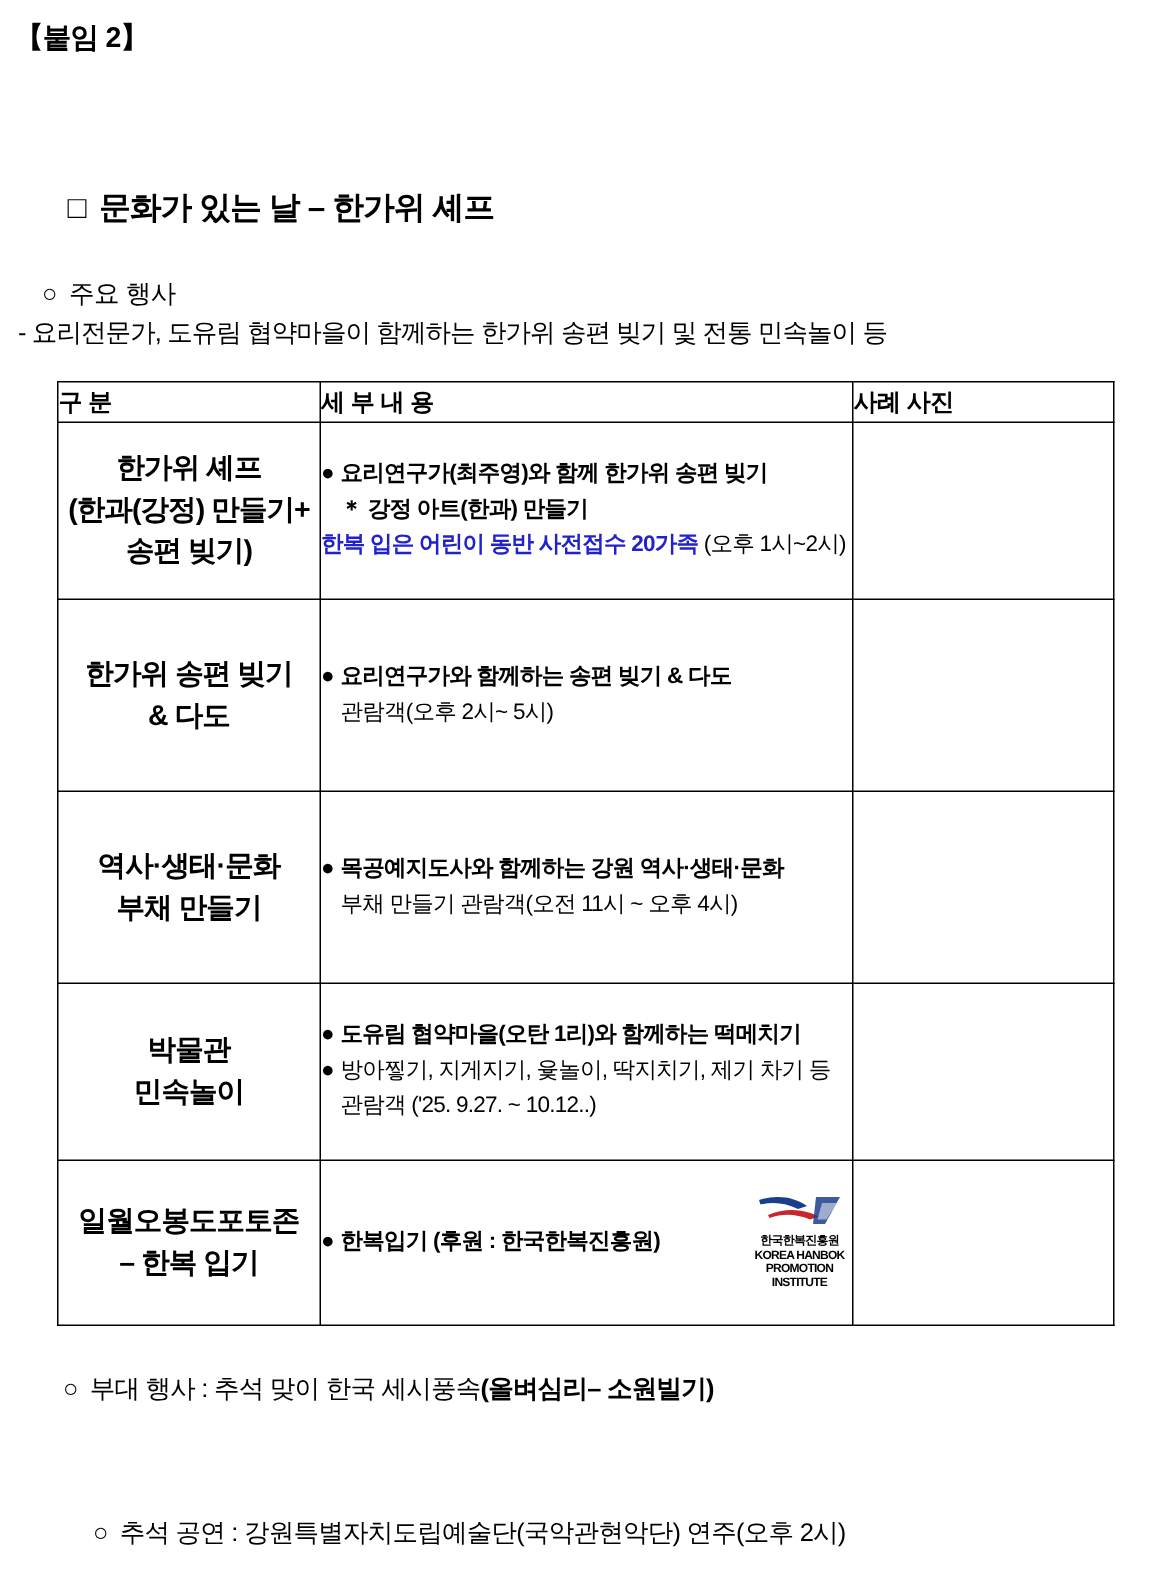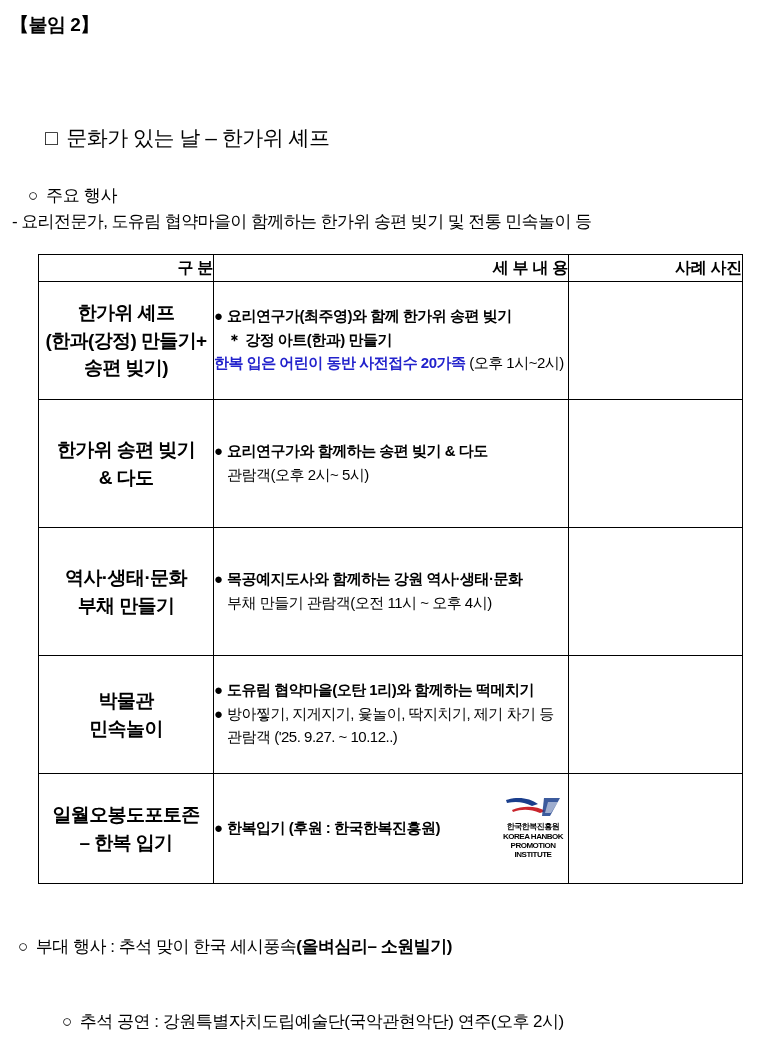--- a/index.html
+++ b/index.html
@@ -38,21 +38,21 @@
     text-align: center;
     font-size: 26px;
     font-weight: bold;
     letter-spacing: -1px;
   }
   .heading-1 {
     position: absolute;
     left: 10px;
     top: 124px;
     font-size: 21px;
-    font-weight: normal;
+    font-weight: bold;
     letter-spacing: -0.5px;
     padding-left: 35px;
   }
   .heading-1 .box-mark {
     display: inline-block;
     margin-right: 9px;
   }
   .heading-2 {
     position: absolute;
     left: 28px;
@@ -86,21 +86,21 @@
   table.main-table td {
     border: 1px solid #000000;
     vertical-align: middle;
     padding: 0;
   }
   table.main-table thead th {
     height: 26px;
     font-size: 16px;
     font-weight: bold;
     letter-spacing: -0.3px;
-    text-align: right;
+    text-align: left;
     margin-top: 36px;
   }
   .col-category { width: 175px; }
   .col-detail   { width: 355px; }
   .col-photo    { width: 174px; }
 
   td.category {
     text-align: center;
     font-size: 19px;
     font-weight: bold;
@@ -183,21 +183,21 @@
 
   
   .foot {
     position: absolute;
     left: 18px;
     font-size: 17px;
     letter-spacing: -0.5px;
     white-space: nowrap;
   }
   .foot .circle-mark { margin-right: 8px; }
-  .f1 { top: 935px; }
+  .f1 { top: 914px; margin-left: 24px; }
   .f2 { top: 972px; left: 44px; font-size: 16px; }
   .f3 { top: 1010px; margin-left: 44px; }
   .bold { font-weight: bold; }
   .ruby {
     font-size: 9.5px;
     vertical-align: super;
     letter-spacing: -0.5px;
   }
 </style>
 </head>

